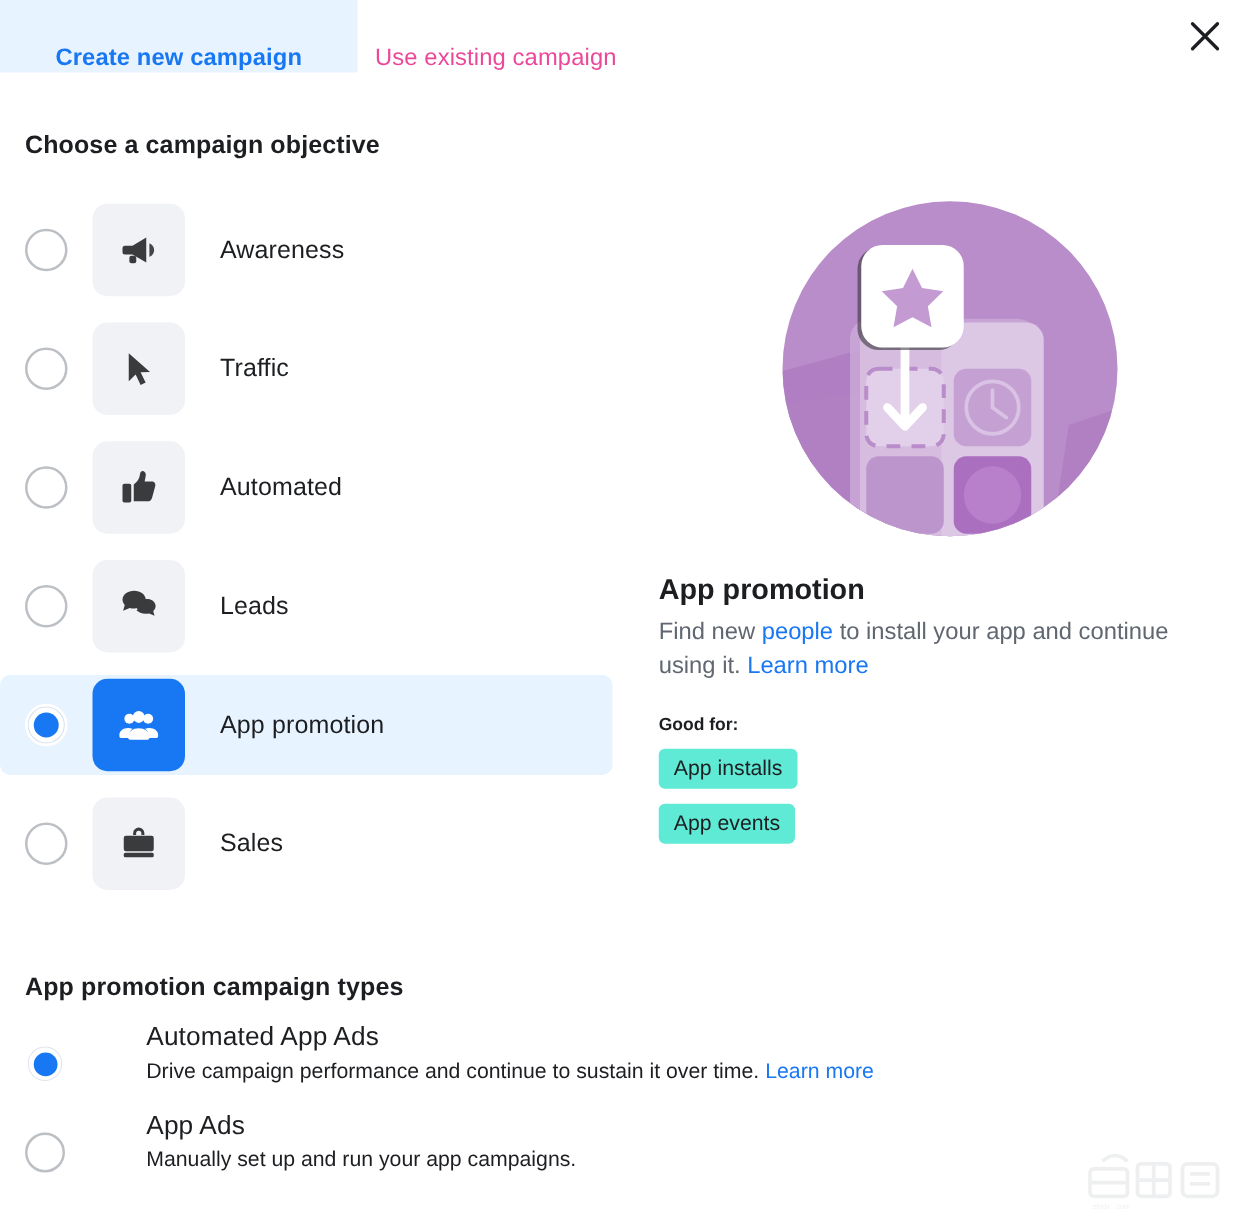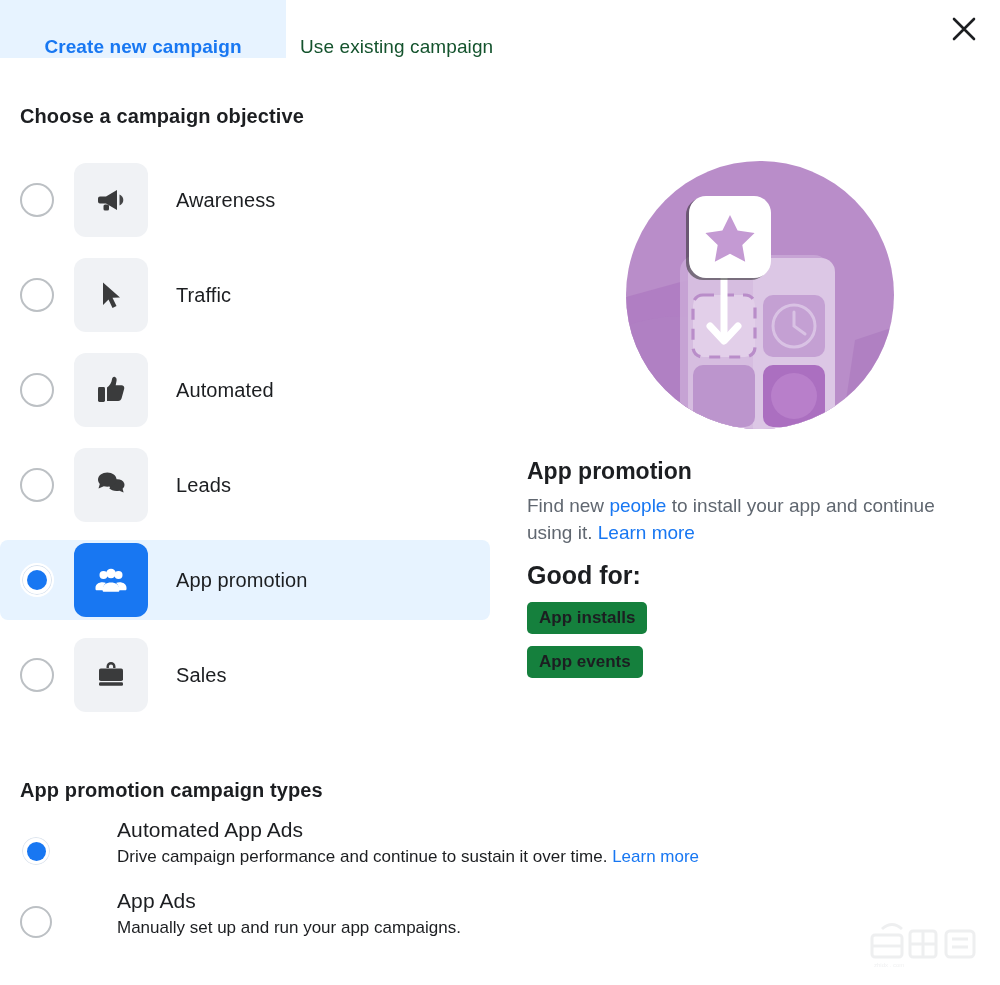--- a/index.html
+++ b/index.html
@@ -17,21 +17,21 @@
     position:absolute; top:0; height:58px;
     display:flex; align-items:flex-end; justify-content:center;
     font-size:19px; letter-spacing:.1px; cursor:pointer;
   }
   .tab-active {
     left:0; width:286px; background:#e7f3ff;
     color:#1877f2; font-weight:bold;
   }
   .tab-inactive {
     left:300px; width:270px; background:transparent;
-    color:#14532d; font-weight:normal; justify-content:flex-start;
+    color:#ec4899; font-weight:normal; justify-content:flex-start;
   }
   .close-btn {
     position:absolute; right:18px; top:11px; width:36px; height:36px;
     display:flex; align-items:center; justify-content:center; cursor:pointer;
   }
   .close-btn svg { display:block; }
 
   
   .sec-title {
     position:absolute; font-size:20px; font-weight:bold; color:#1c1e21;
@@ -79,26 +79,26 @@
 
   .info-title {
     margin-top:28px; font-size:23px; font-weight:bold; color:#1c1e21;
   }
   .info-desc {
     margin-top:8px; font-size:19px; line-height:1.42; color:#606770;
     max-width:420px;
   }
   .info-desc a { color:#1877f2; text-decoration:none; cursor:pointer; }
   .good-for {
-    margin-top:14px; font-size:25px; font-weight:bold; color:#1c1e21;
+    margin-top:24px; font-size:14px; font-weight:bold; color:#1c1e21;
   }
   .chips { margin-top:12px; }
   .chip {
-    display:inline-block; background:#15803d; color:#1c1e21;
-    font-size:17px; font-weight:bold; padding:6px 12px;
+    display:inline-block; background:#5eead4; color:#1c1e21;
+    font-size:17px; font-weight:normal; padding:6px 12px;
     border-radius:5px; margin-bottom:12px;text-align:center;
   }
   .chip-row { display:block; }
 
   
   .types { position:absolute; left:20px; top:818px; width:900px; }
   .type-row { position:relative; display:flex; align-items:flex-end; margin-bottom:22px; cursor:pointer;gap:42px; }
   .type-radio {
     width:32px; height:32px; border-radius:50%;
     border:2px solid #bcc0c4; background:#fff; flex:0 0 32px; position:relative; margin-top:3px;

